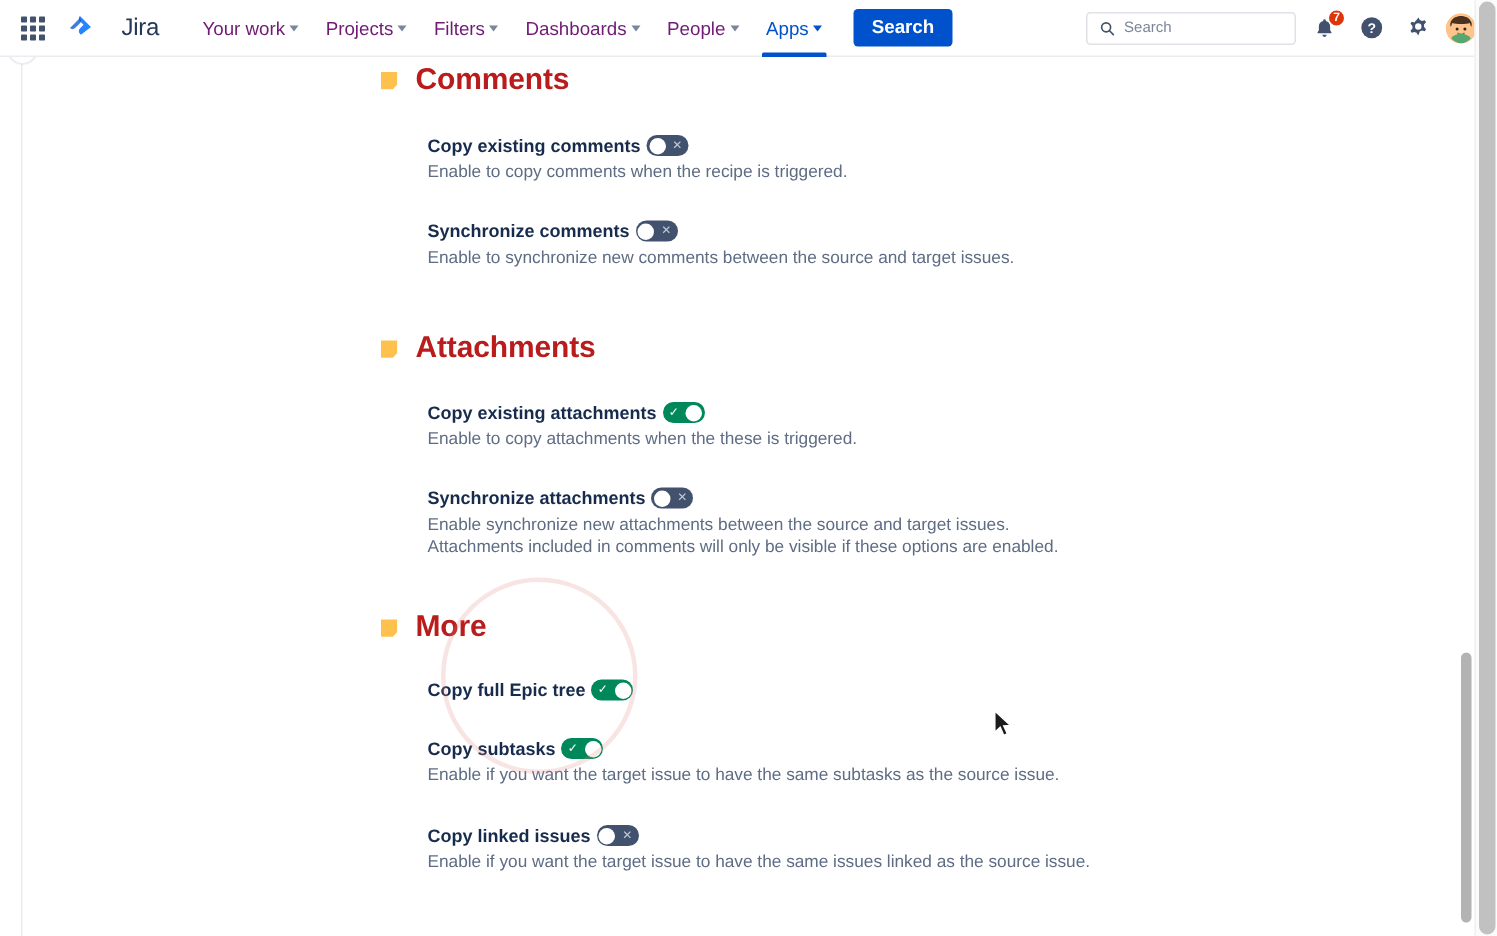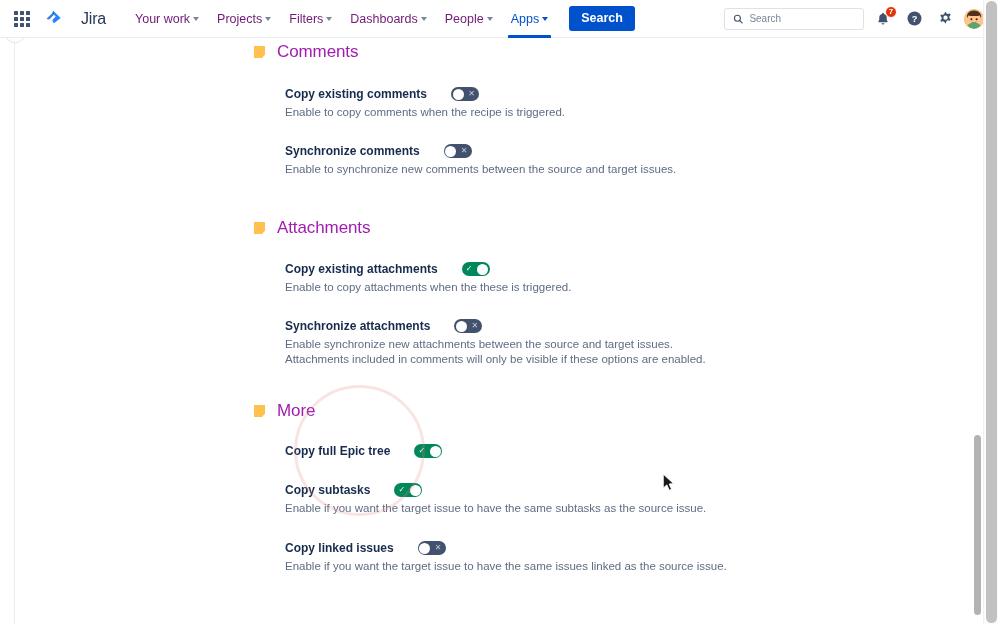--- a/index.html
+++ b/index.html
@@ -213,33 +213,33 @@
     align-items: center;
     gap: 12px;
   }
   .section-icon {
     width: 11px; height: 12px;
     background: #ffc14d;
     flex: 0 0 auto;
     clip-path: polygon(0 0, 100% 0, 100% 72%, 72% 100%, 0 100%);
   }
   .section-title {
-    font-size: 17px;
-    color: #a21caf;
-    font-weight: 400;
+    font-size: 20px;
+    color: #b91c1c;
+    font-weight: 700;
     letter-spacing: -0.1px;
   }
 
   .field {
     margin-left: 31px;
   }
   .field-head {
     display: flex;
     align-items: flex-start;
-    gap: 24px;
+    gap: 4px;
     margin-bottom: 4px;
   }
   .field-label {
     font-size: 12px;
     font-weight: bold;
     color: #172b4d;
   }
   .field-desc {
     font-size: 11.5px;
     color: #5e6c84;

